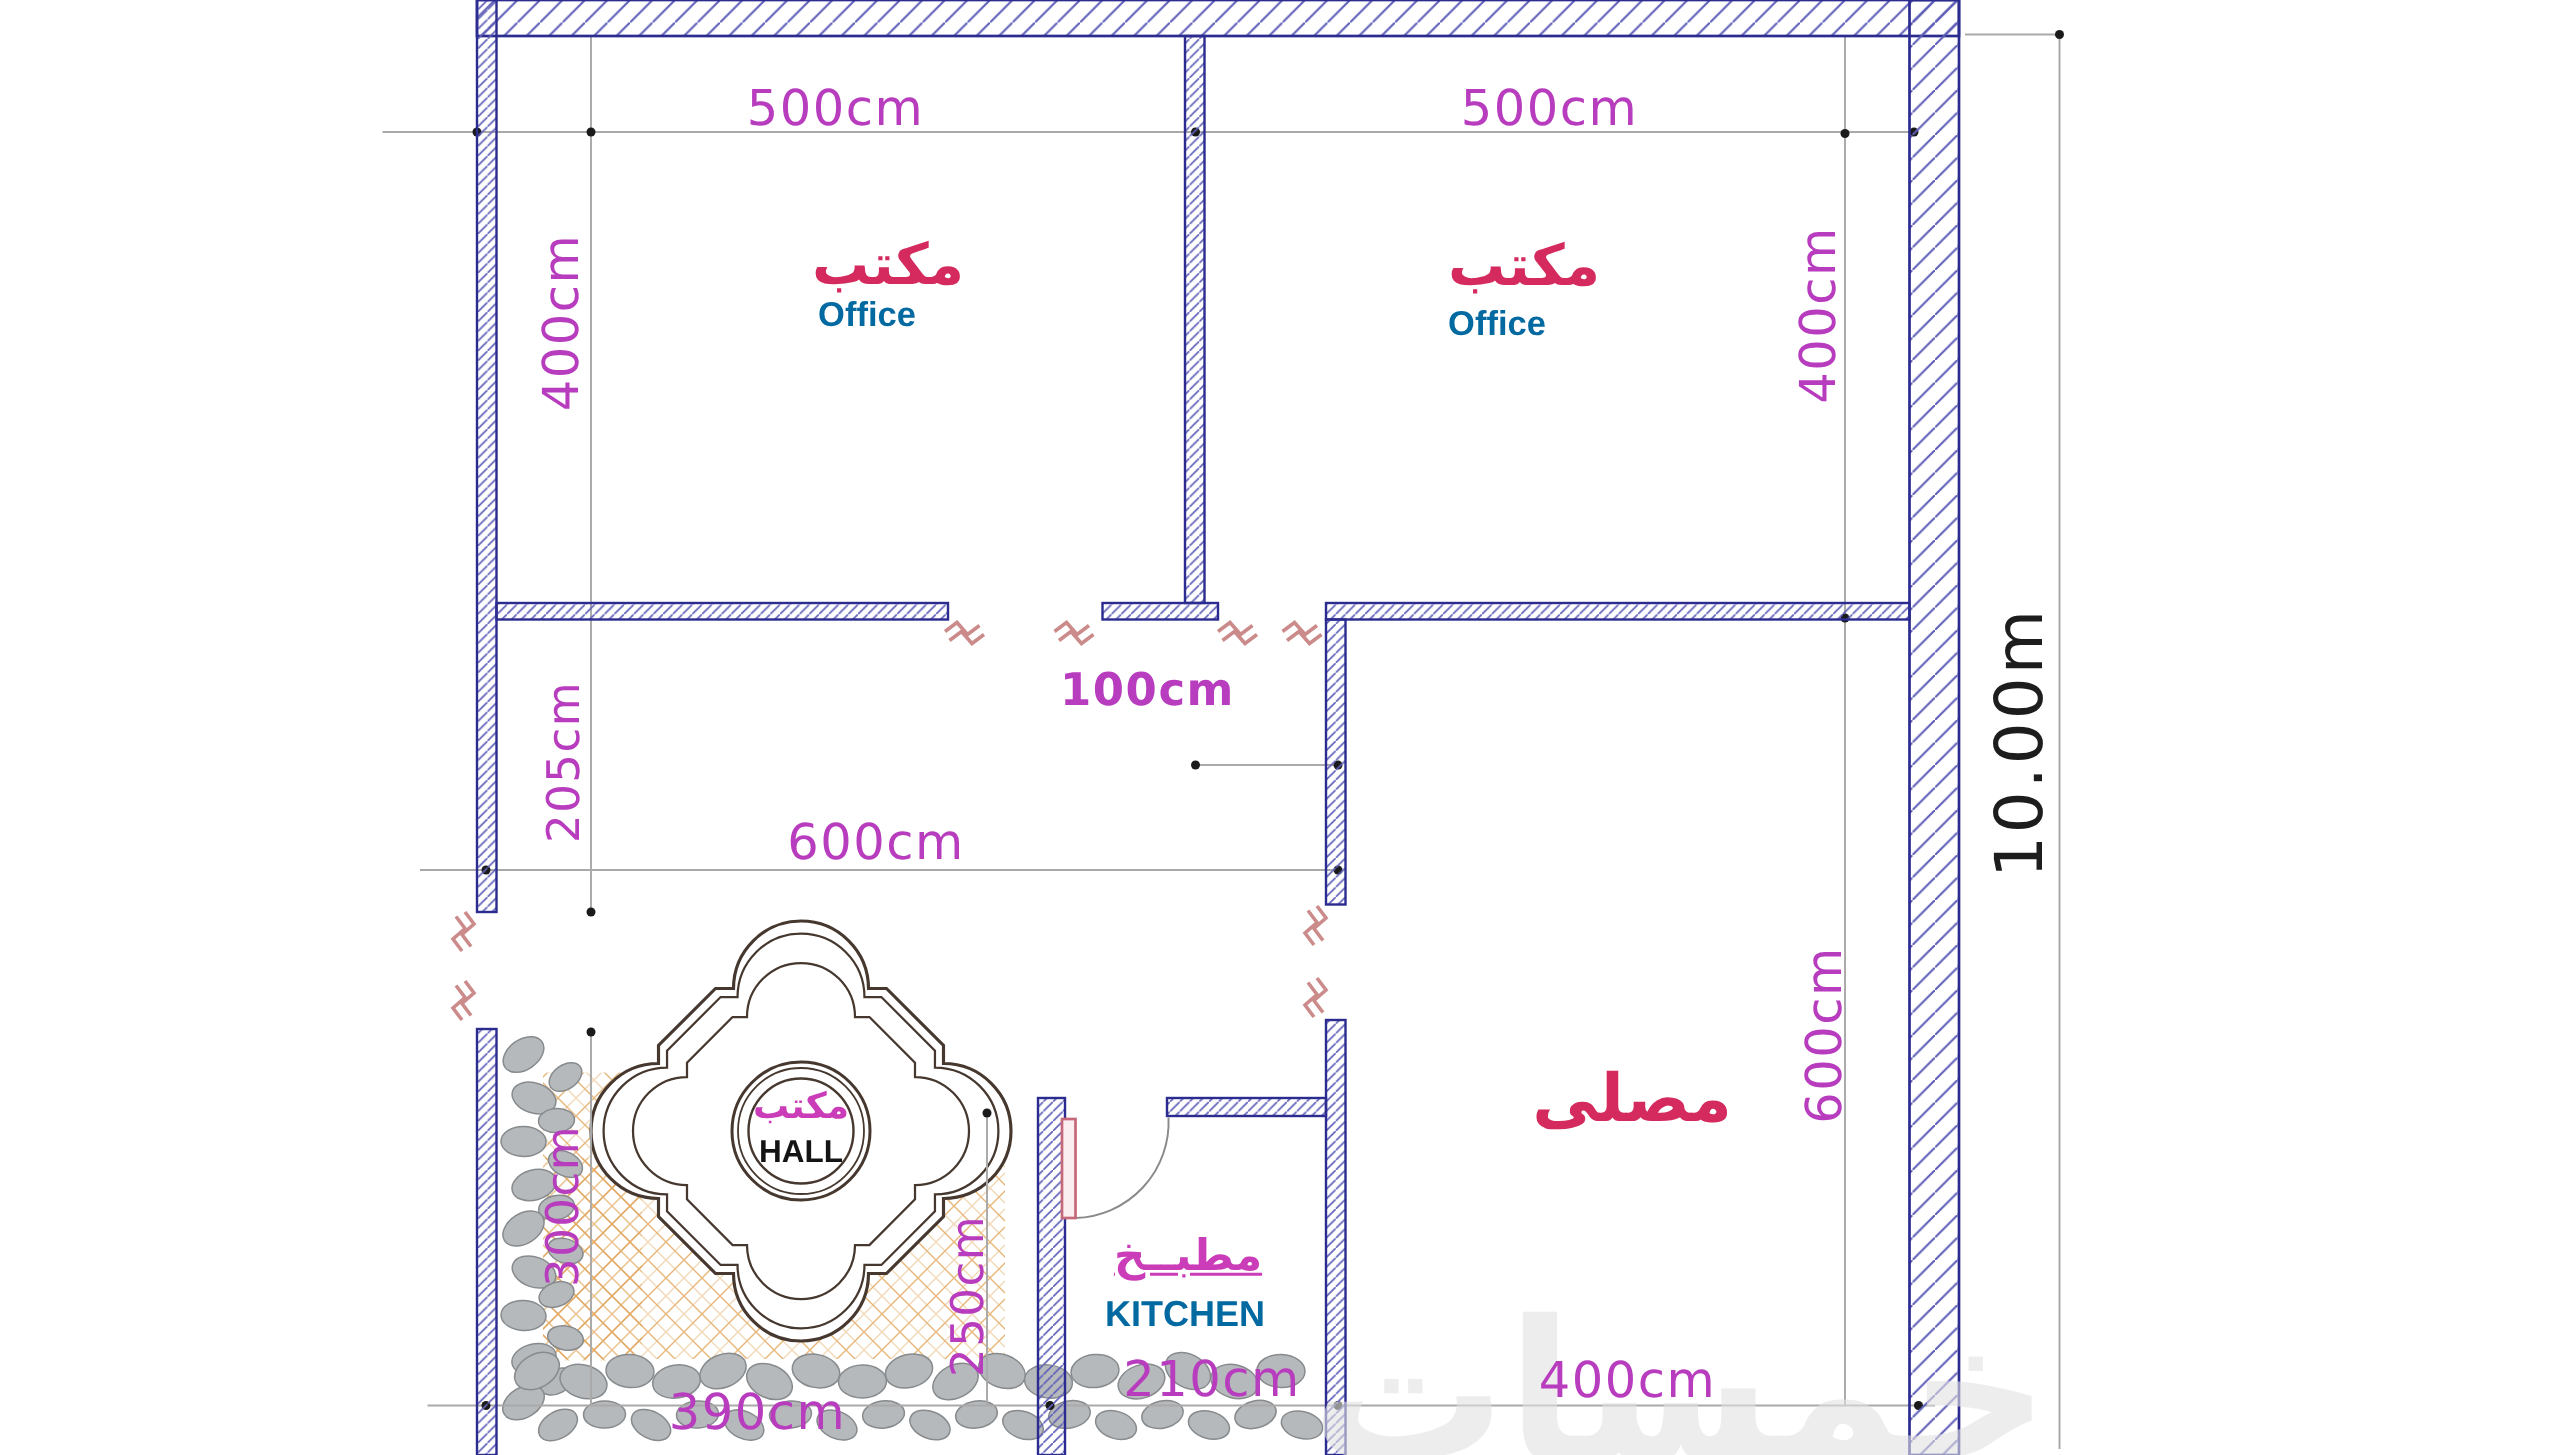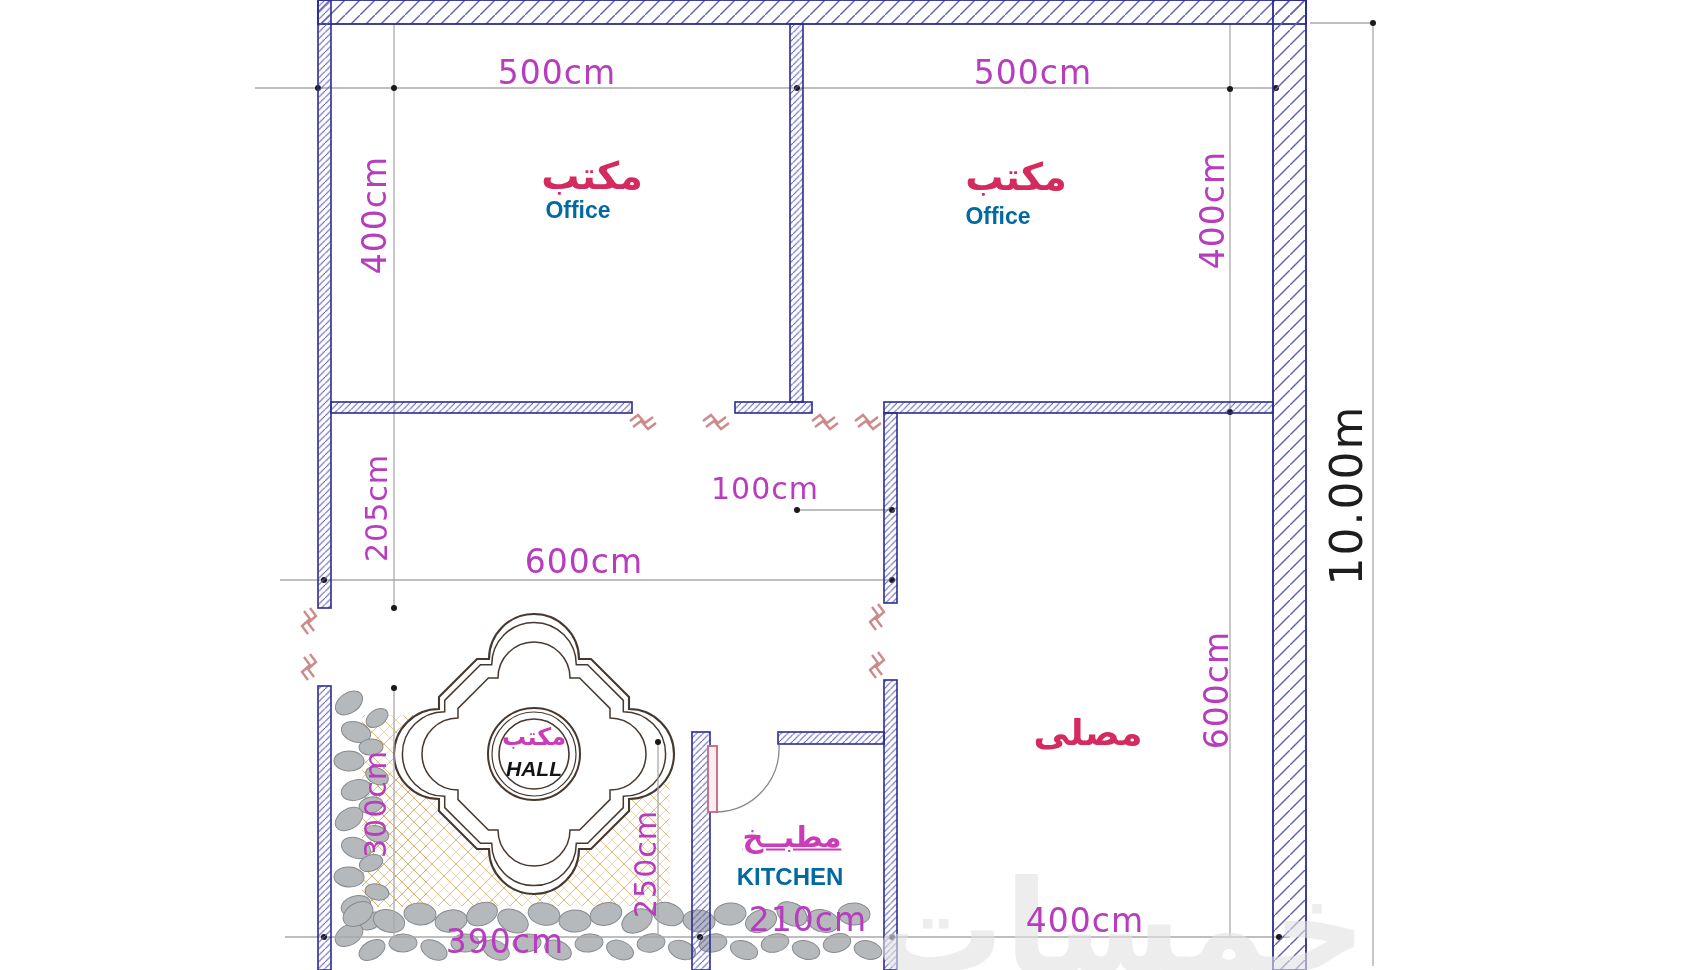--- a/index.html
+++ b/index.html
@@ -21,21 +21,21 @@
   .doorleaf{fill:#fbeef0;stroke:#c4687a;stroke-width:1.8;}
   .doorarc{fill:none;stroke:#8a8a8a;stroke-width:1.3;}
   
   .lbl{position:absolute;transform:translate(-50%,-50%);white-space:nowrap;line-height:1;}
   .rot{transform:translate(-50%,-50%) rotate(-90deg);}
   .dim{font-size:33px;color:#b83cbe;letter-spacing:1px;}
   .dimsm{font-size:30px;color:#b83cbe;letter-spacing:1px;}
   .arred{font-weight:700;font-size:38px;color:#d42a5e;margin-left:16px;}
   .armag{font-weight:700;font-size:27px;color:#cb3cb8;}
   .en{font-family:"Liberation Sans",sans-serif;font-weight:700;font-size:23px;color:#0369a1;}
-  .ensm{font-family:"Liberation Sans",sans-serif;font-weight:700;font-size:21px;color:#141414;font-style:italic;}
+  .ensm{font-family:"Liberation Sans",sans-serif;font-weight:700;font-size:21px;color:#141414;}
   .total{font-size:44px;color:#1d1d1d;letter-spacing:2px;}
   .wm{font-size:130px;font-weight:700;color:#e2e2e2;letter-spacing:25px;opacity:.6;}
 </style>
 </head>
 <body>
 
 <div class="stage">
 
   <svg width="1700" height="970" viewBox="0 0 1700 970">
     <defs>
@@ -191,32 +191,32 @@
   </svg>
 
   <div class="lbl wm" style="left:1120px;top:928px;">خمسات</div>
 
   <div class="lbl dim" style="left:557px;top:72px;">500cm</div>
   <div class="lbl dim" style="left:1033px;top:72px;">500cm</div>
   <div class="lbl dim rot" style="left:374px;top:215px;">400cm</div>
   <div class="lbl dim rot" style="left:1212px;top:210px;">400cm</div>
   <div class="lbl dimsm rot" style="left:377px;top:508px;">205cm</div>
   <div class="lbl dim" style="left:584px;top:561px;">600cm</div>
-  <div class="lbl dimsm" style="left:765px;top:489px;">100cm</div>
+  <div class="lbl dimsm" style="left:765px;top:461px;font-weight:bold;">100cm</div>
   <div class="lbl dim rot" style="left:1216px;top:690px;">600cm</div>
   <div class="lbl dimsm rot" style="left:376px;top:804px;">300cm</div>
   <div class="lbl dimsm rot" style="left:646px;top:864px;">250cm</div>
   <div class="lbl dim" style="left:505px;top:941px;">390cm</div>
   <div class="lbl dim" style="left:793px;top:919px;margin-left:15px;">210cm</div>
   <div class="lbl dim" style="left:1085px;top:920px;">400cm</div>
   <div class="lbl total rot" style="left:1347px;top:495px;">10.00m</div>
 
   <div class="lbl arred" style="left:576px;top:176px;">مكتب</div>
   <div class="lbl en" style="left:578px;top:210px;">Office</div>
   <div class="lbl arred" style="left:1000px;top:177px;">مكتب</div>
   <div class="lbl en" style="left:998px;top:216px;">Office</div>
   <div class="lbl armag" style="left:534px;top:737px;font-size:24px;">مكتب</div>
   <div class="lbl ensm" style="left:534px;top:768px;">HALL</div>
   <div class="lbl armag" style="left:792px;top:837px;font-size:29px;text-decoration:underline;">مطبــخ</div>
   <div class="lbl en" style="left:790px;top:877px;font-size:24px;">KITCHEN</div>
-  <div class="lbl arred" style="left:1072px;top:733px;font-size:36px;">مصلى</div>
+  <div class="lbl arred" style="left:1072px;top:733px;font-size:44px;">مصلى</div>
 
 </div>
 
 </body></html>

